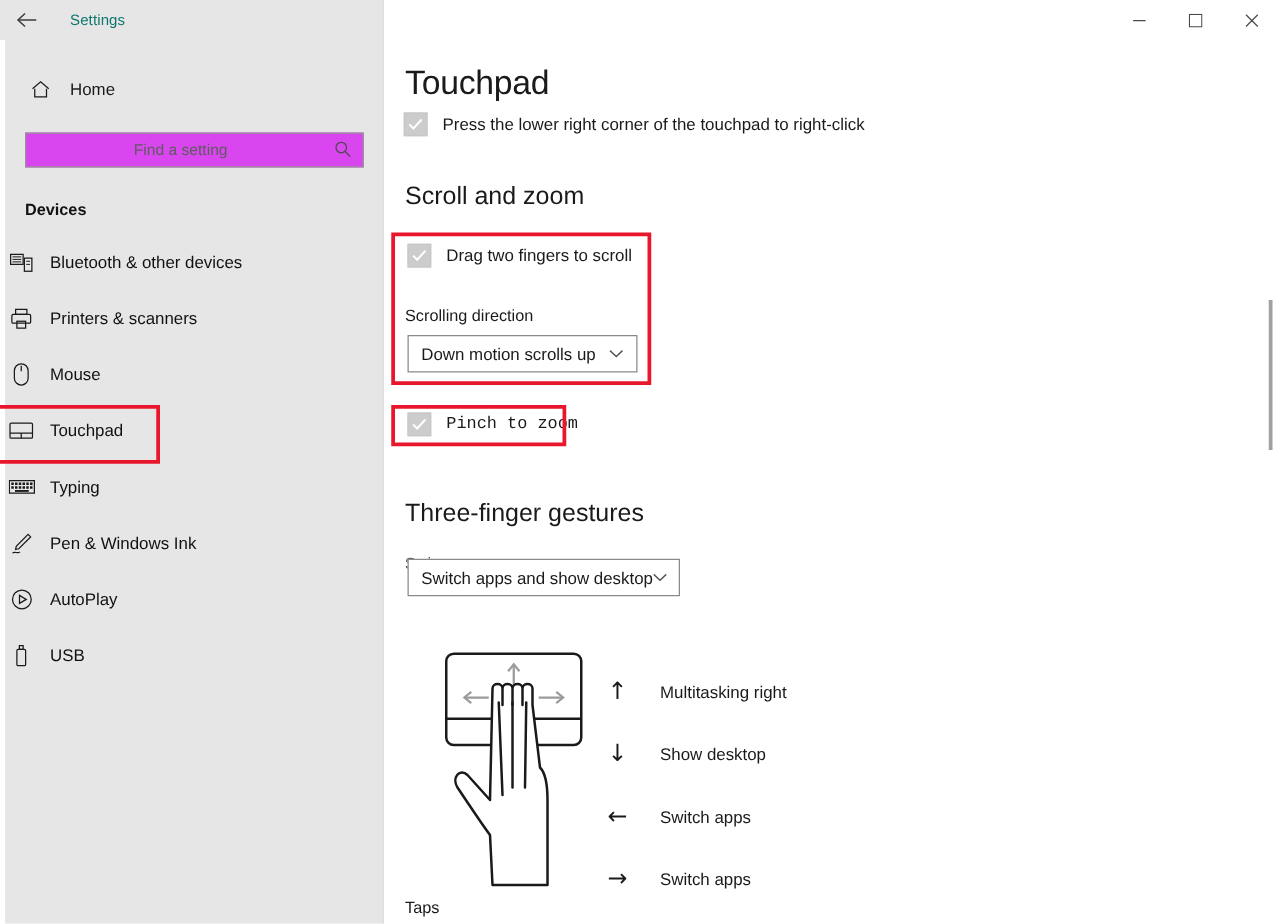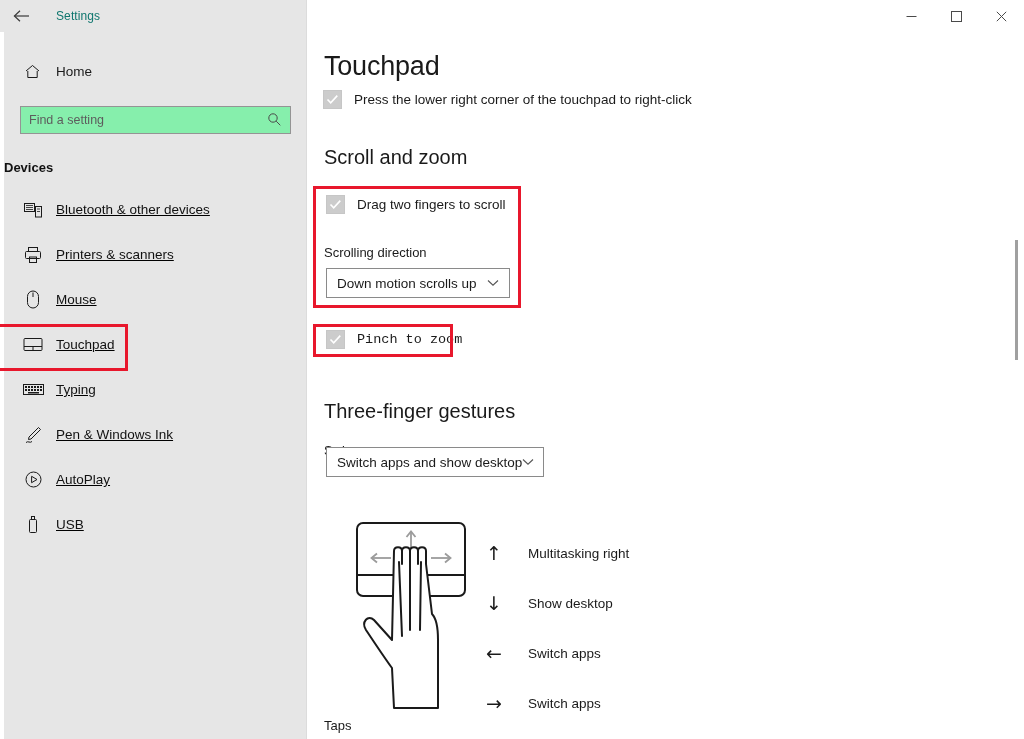--- a/index.html
+++ b/index.html
@@ -109,52 +109,52 @@
 
   .search-wrap {
     margin: 18px 16px 0 16px;
     position: relative;
     height: 28px;
   }
   .search-input {
     width: 271px;
     height: 28px;
     border: 1px solid #949494;
-    background: #86efac;
+    background: #d946ef;
     font-family: "Liberation Sans", sans-serif;
     font-size: 12.5px;
     color: #1a1a1a;
     padding: 0 30px 0 8px;
     outline: none;
+    text-align: center;
   }
   .search-input::placeholder { color: #5d5d5d; }
   .search-icon {
     position: absolute;
     right: 8px;
     top: 6px;
     cursor: pointer;
   }
 
   .section-heading {
     font-size: 13px;
     font-weight: bold;
     color: #111111;
+    padding-left: 16px;
     margin-top: 26px;
   }
 
   .nav-list { margin-top: 12px; }
 
   .nav-item {
     position: relative;
     display: flex;
     align-items: center;
     height: 45px;
-    padding-left: 16px;
     cursor: pointer;
-    text-decoration: underline;
   }
   .nav-item .ico {
     width: 26px;
     min-width: 26px;
     display: flex;
     align-items: center;
     justify-content: center;
     margin-right: 10px;
     color: #1a1a1a;
   }

